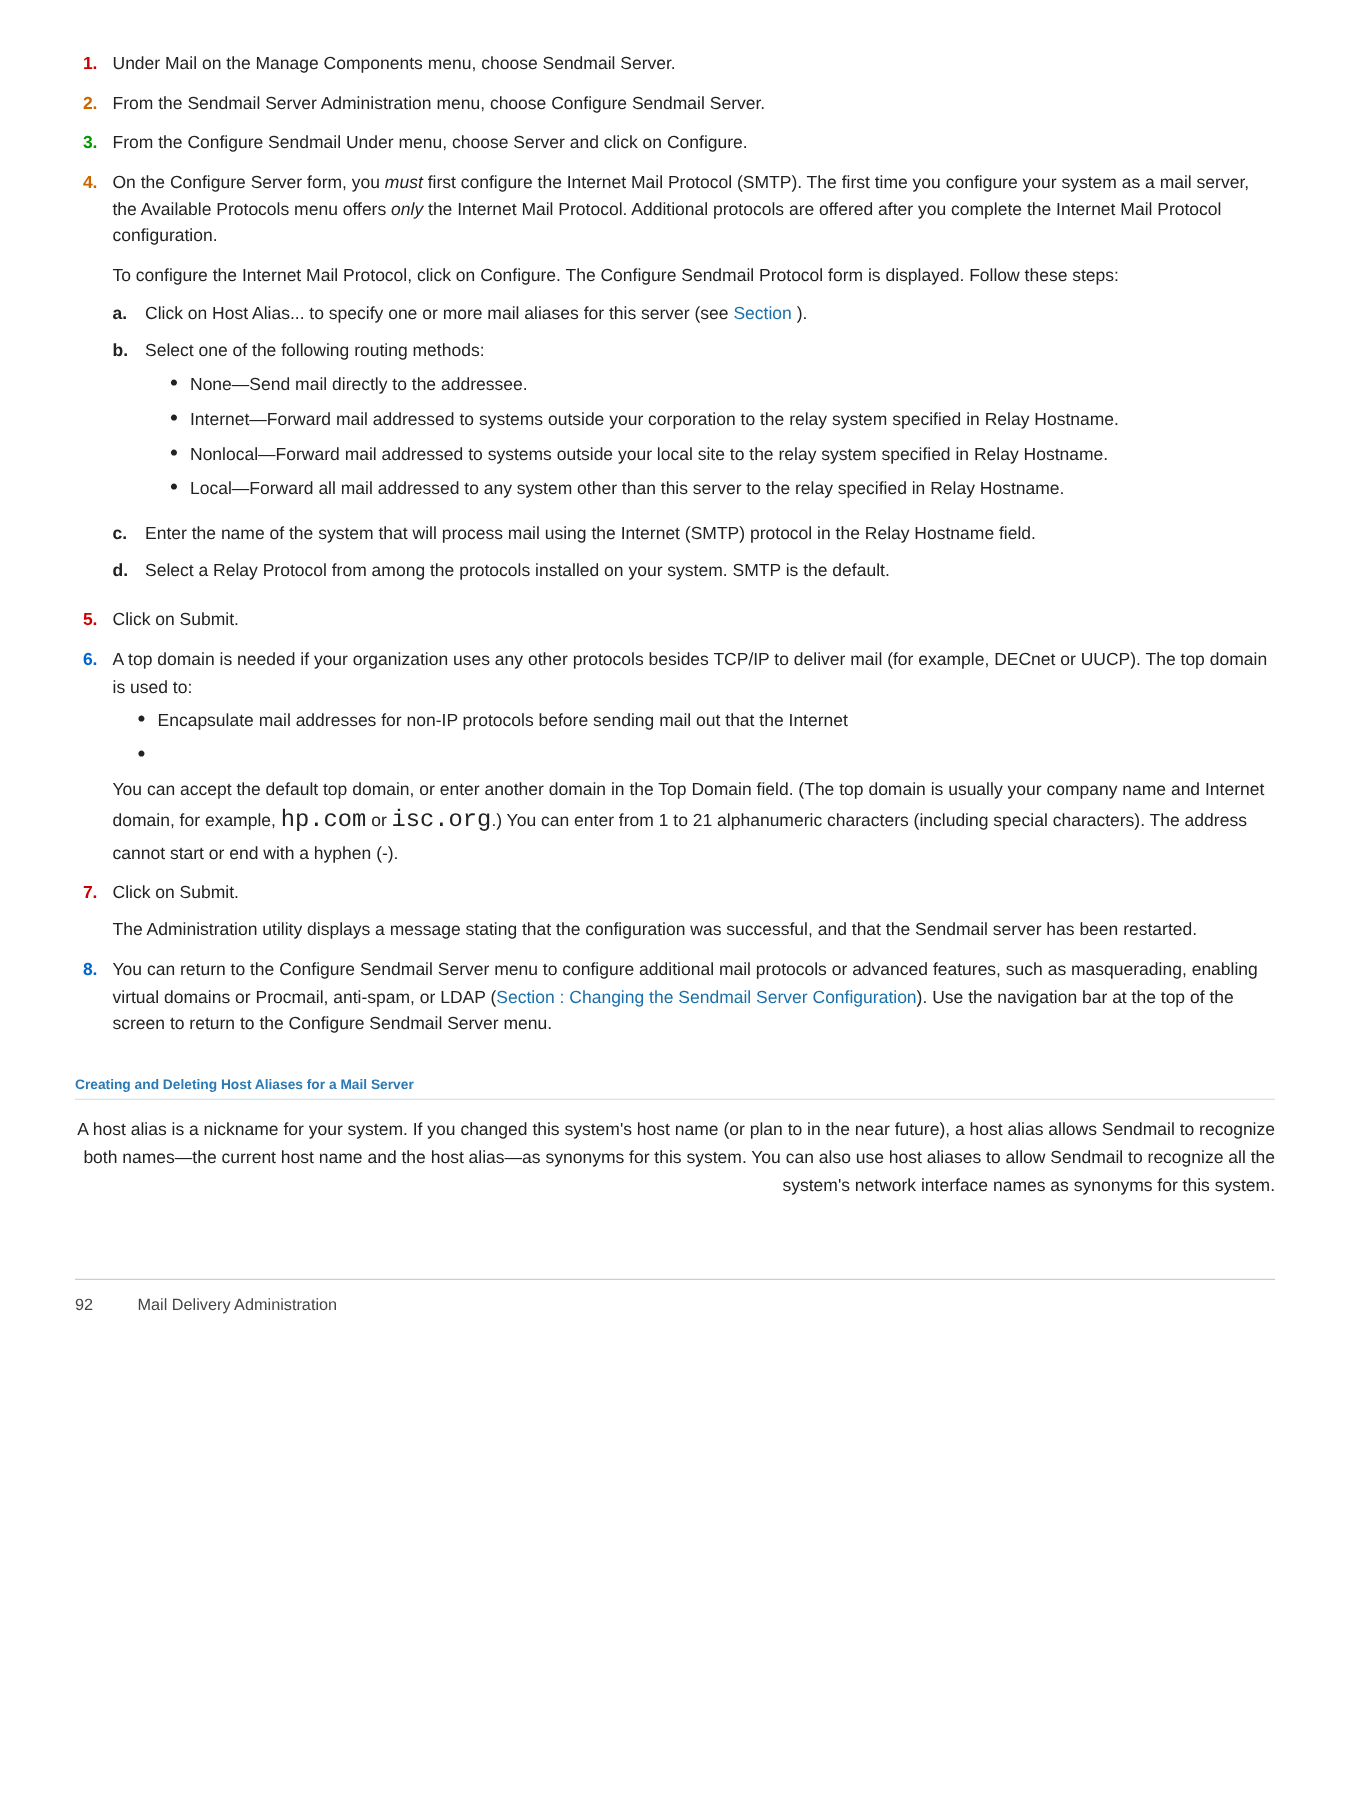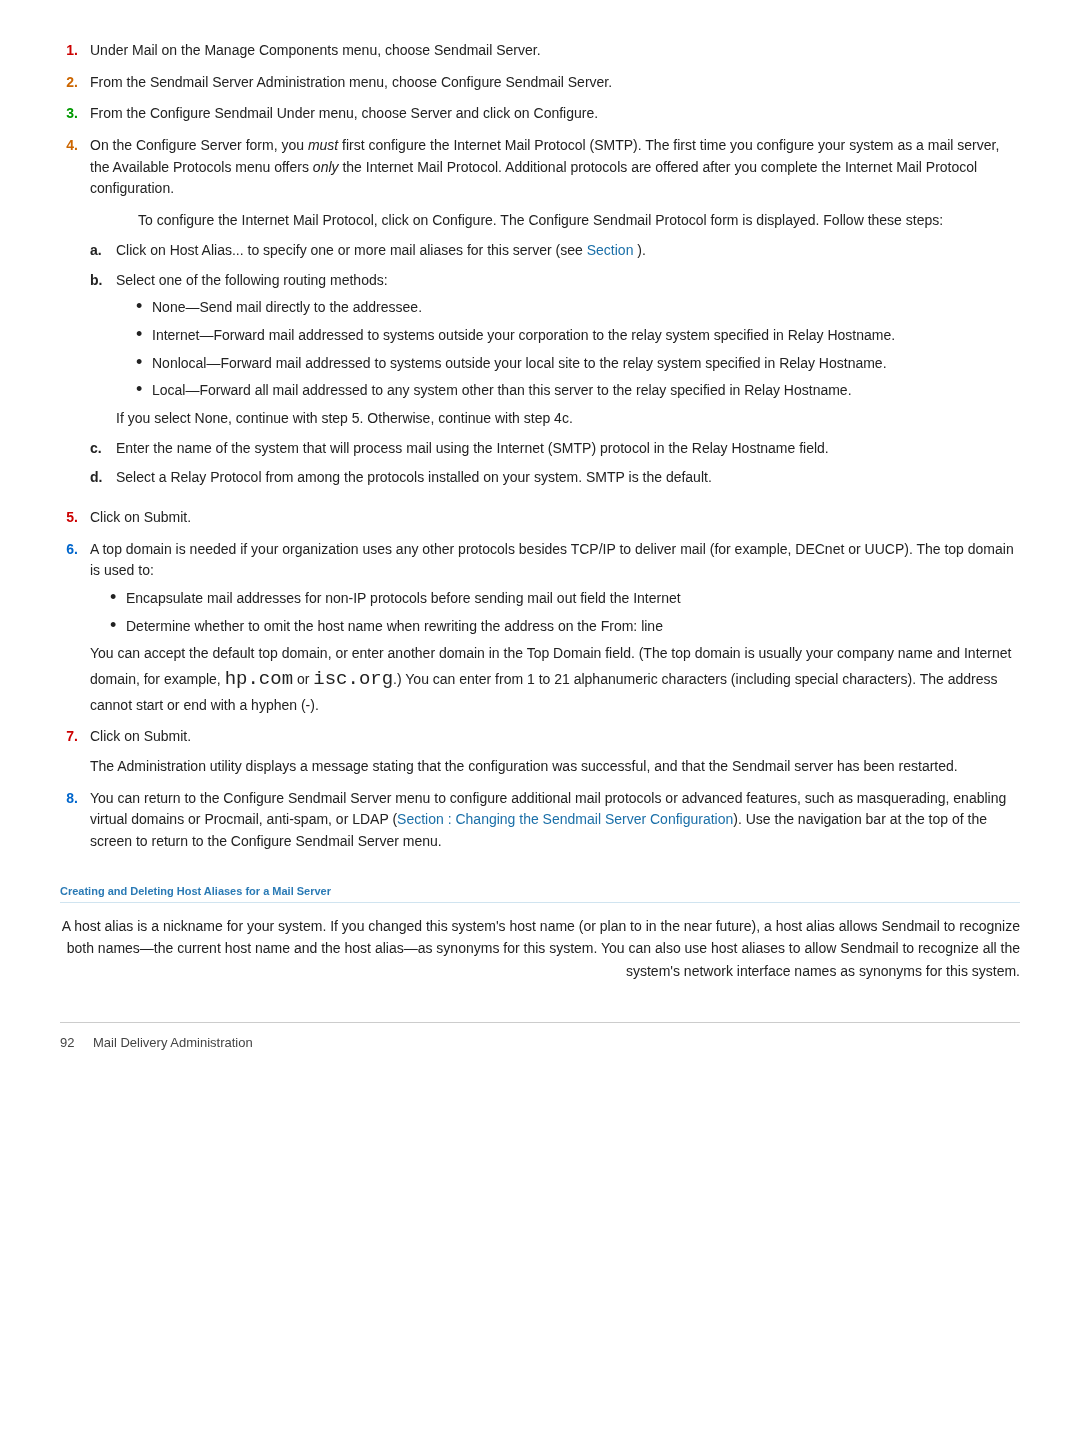--- a/index.html
+++ b/index.html
@@ -38,21 +38,20 @@
     .num-6 { color: #0066cc; }
     .num-7 { color: #cc0000; }
     .num-8 { color: #0066cc; }
 
     .li-content {
       flex: 1;
     }
     .sub-para {
       margin-top: 10px;
       margin-bottom: 6px;
-      margin-left: 48px;
     }
     .alpha-list {
       list-style: none;
       padding: 0;
       margin: 8px 0 8px 0;
     }
     .alpha-list > li {
       display: flex;
       gap: 10px;
       margin-bottom: 8px;
@@ -97,26 +96,26 @@
       margin-top: 30px;
       margin-bottom: 12px;
       padding-bottom: 2px;
       border-bottom: 1px solid #d0e4f0;
     }
     .section-body {
       line-height: 1.6;
       text-align: right;
     }
     .footer-bar {
-      margin-top: 40px;
+      margin-top: 64px;
       padding-top: 10px;
       border-top: 1px solid #cccccc;
       display: flex;
       align-items: center;
-      gap: 3px;
+      gap: 20px;
       color: #444;
       font-size: 13px;
     }
     .footer-page {
       min-width: 30px;
     }
     .continuation-text {
       margin-top: 8px;
     }
   </style>
@@ -179,21 +178,20 @@
               </li>
               <li>
                 <span class="bullet-dot">•</span>
                 <span>Nonlocal—Forward mail addressed to systems outside your local site to the relay system specified in Relay Hostname.</span>
               </li>
               <li>
                 <span class="bullet-dot">•</span>
                 <span>Local—Forward all mail addressed to any system other than this server to the relay specified in Relay Hostname.</span>
               </li>
             </ul>
-            <p>If you select None, continue with step 5. Otherwise, continue with step 4c.</p>
           </div>
         </li>
 
         <li>
           <span class="alpha-label">c.</span>
           <div class="alpha-content">
             Enter the name of the system that will process mail using the Internet (SMTP) protocol in the Relay Hostname field.
           </div>
         </li>
 
@@ -214,25 +212,24 @@
     </div>
   </li>
 
   <li>
     <span class="num num-6">6.</span>
     <div class="li-content">
       <span>A top domain is needed if your organization uses any other protocols besides TCP/IP to deliver mail (for example, DECnet or UUCP). The top domain is used to:</span>
       <ul class="bullet-list">
         <li>
           <span class="bullet-dot">•</span>
-          <span>Encapsulate mail addresses for non-IP protocols before sending mail out field the Internet</span>
+          <span>Encapsulate mail addresses for non-IP protocols before sending mail out that the Internet</span>
         </li>
         <li>
           <span class="bullet-dot">•</span>
-          <span>Determine whether to omit the host name when rewriting the address on the From: line</span>
         </li>
       </ul>
       <p>
         You can accept the default top domain, or enter another domain in the Top Domain field. (The top domain is usually your company name and Internet domain, for example, <code>hp.com</code> or <code>isc.org</code>.) You can enter from 1 to 21 alphanumeric characters (including special characters). The address cannot start or end with a hyphen (-).
       </p>
     </div>
   </li>
 
   <li>
     <span class="num num-7">7.</span>

